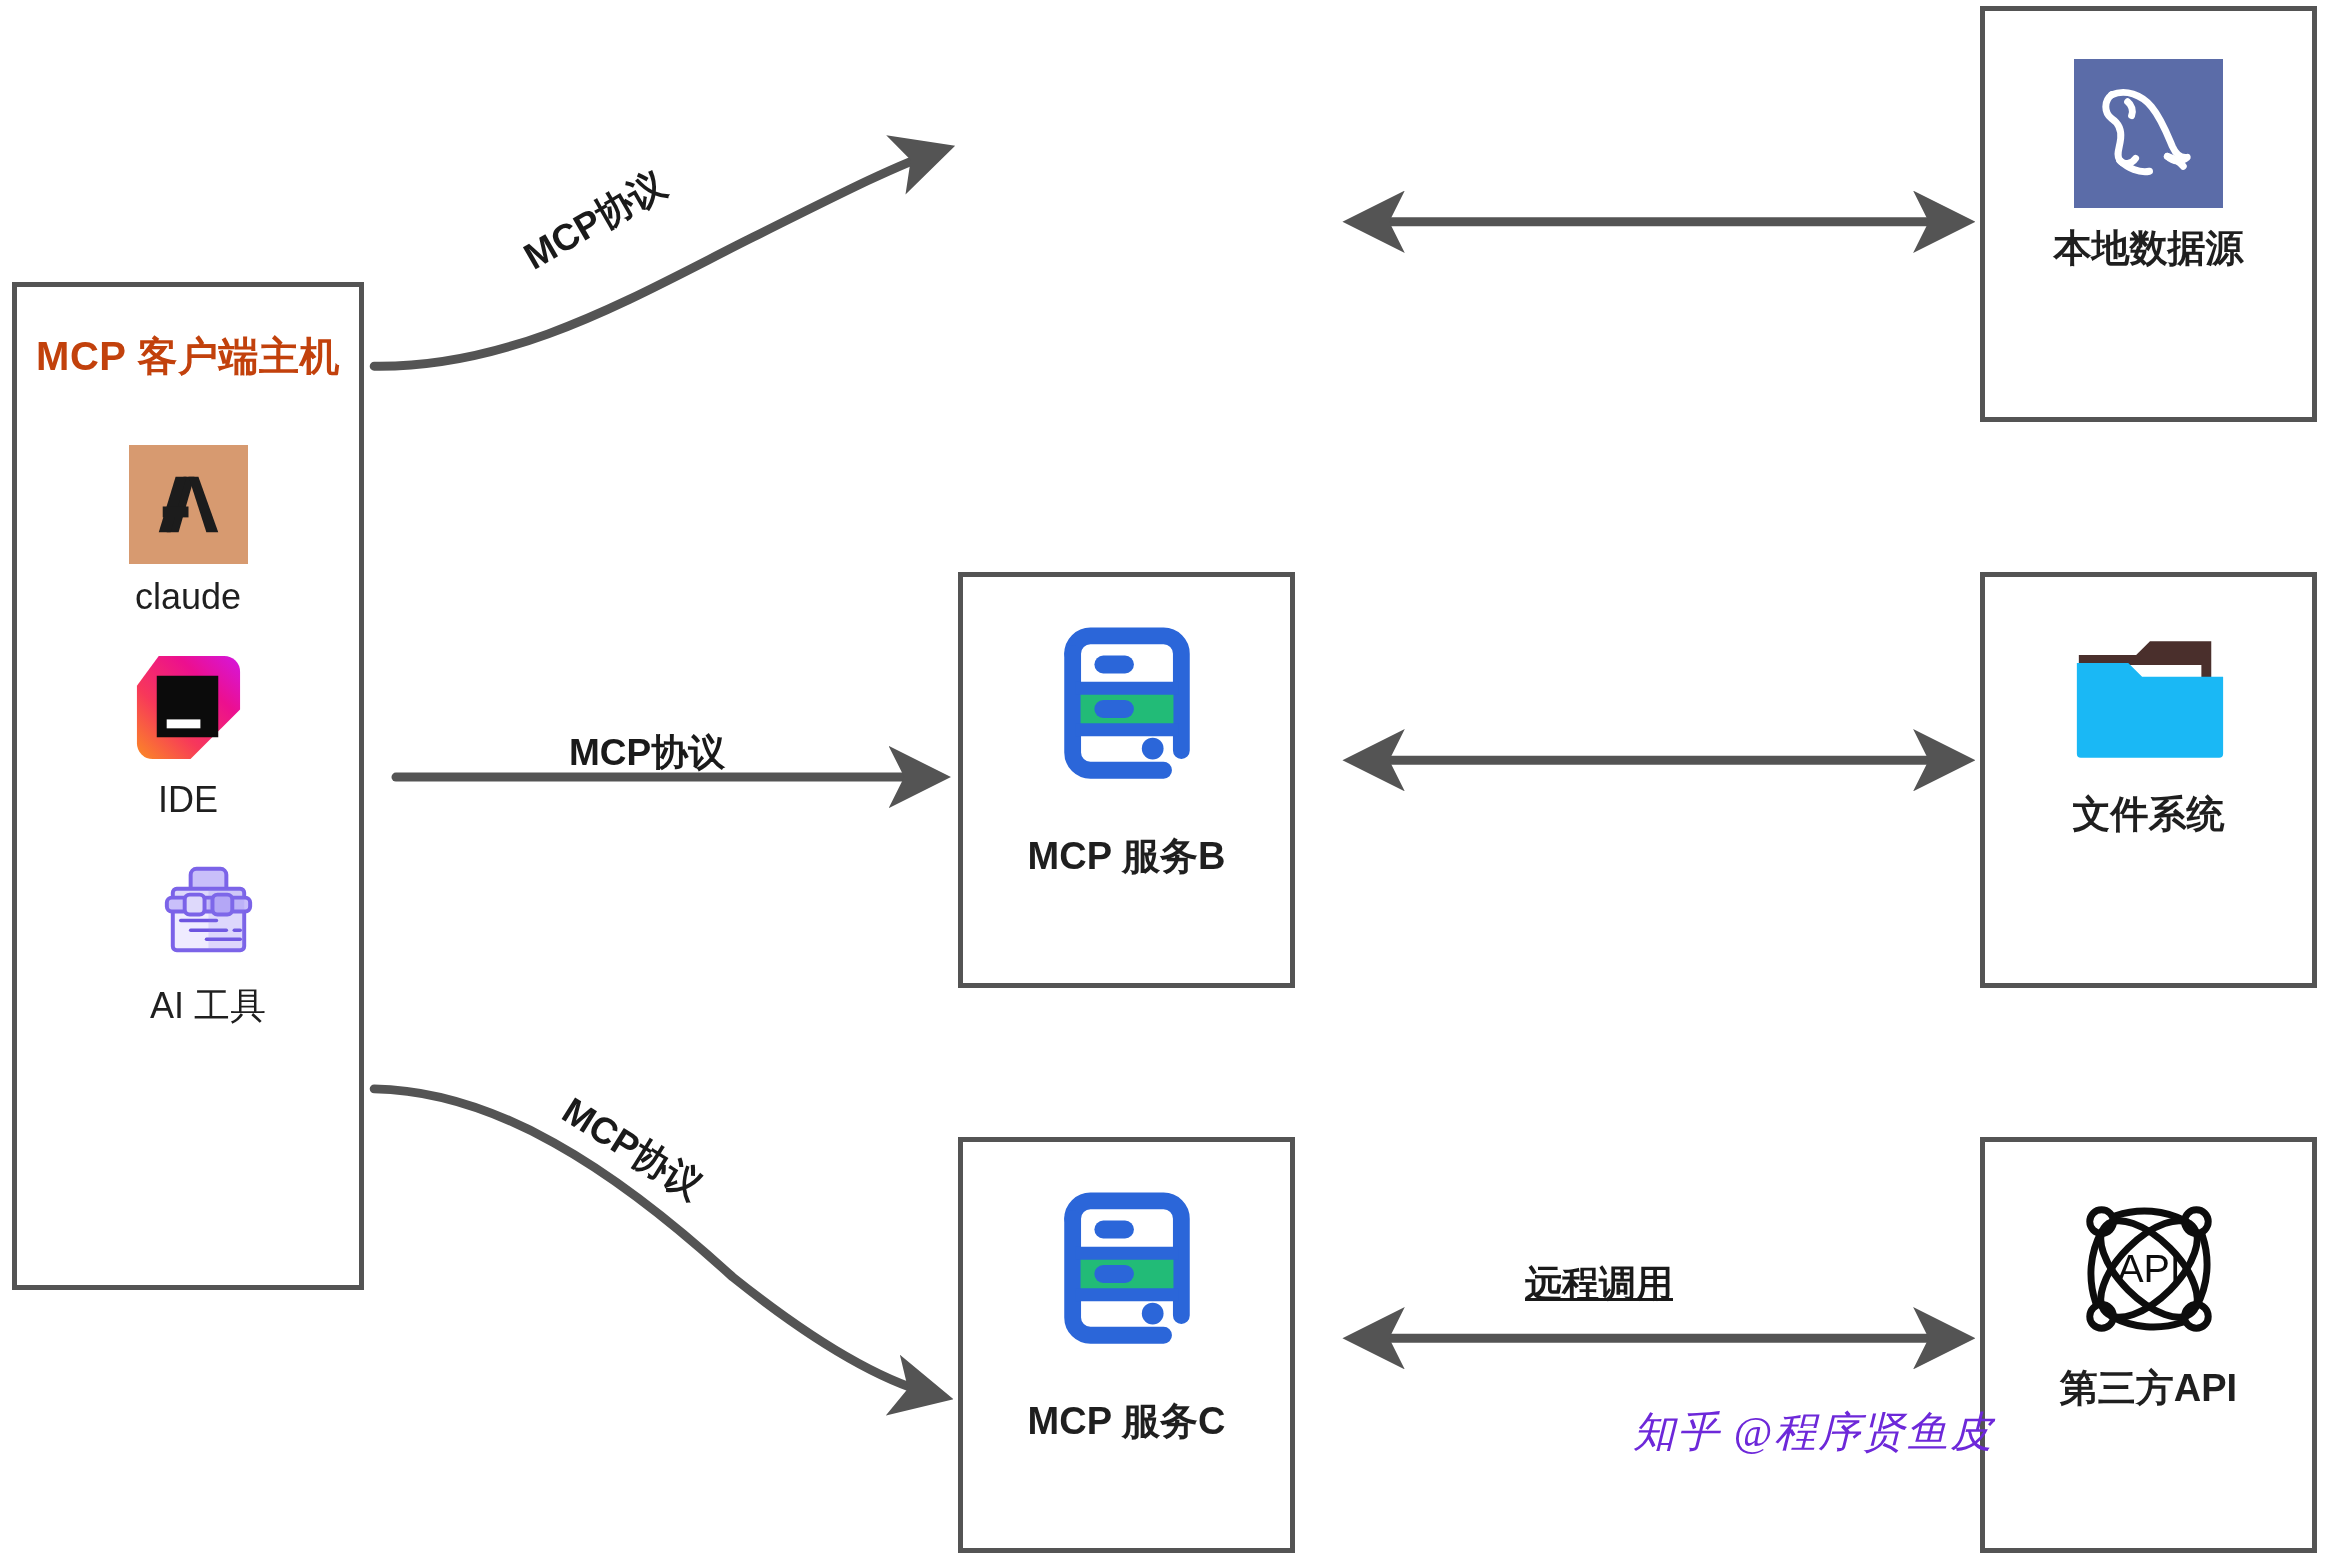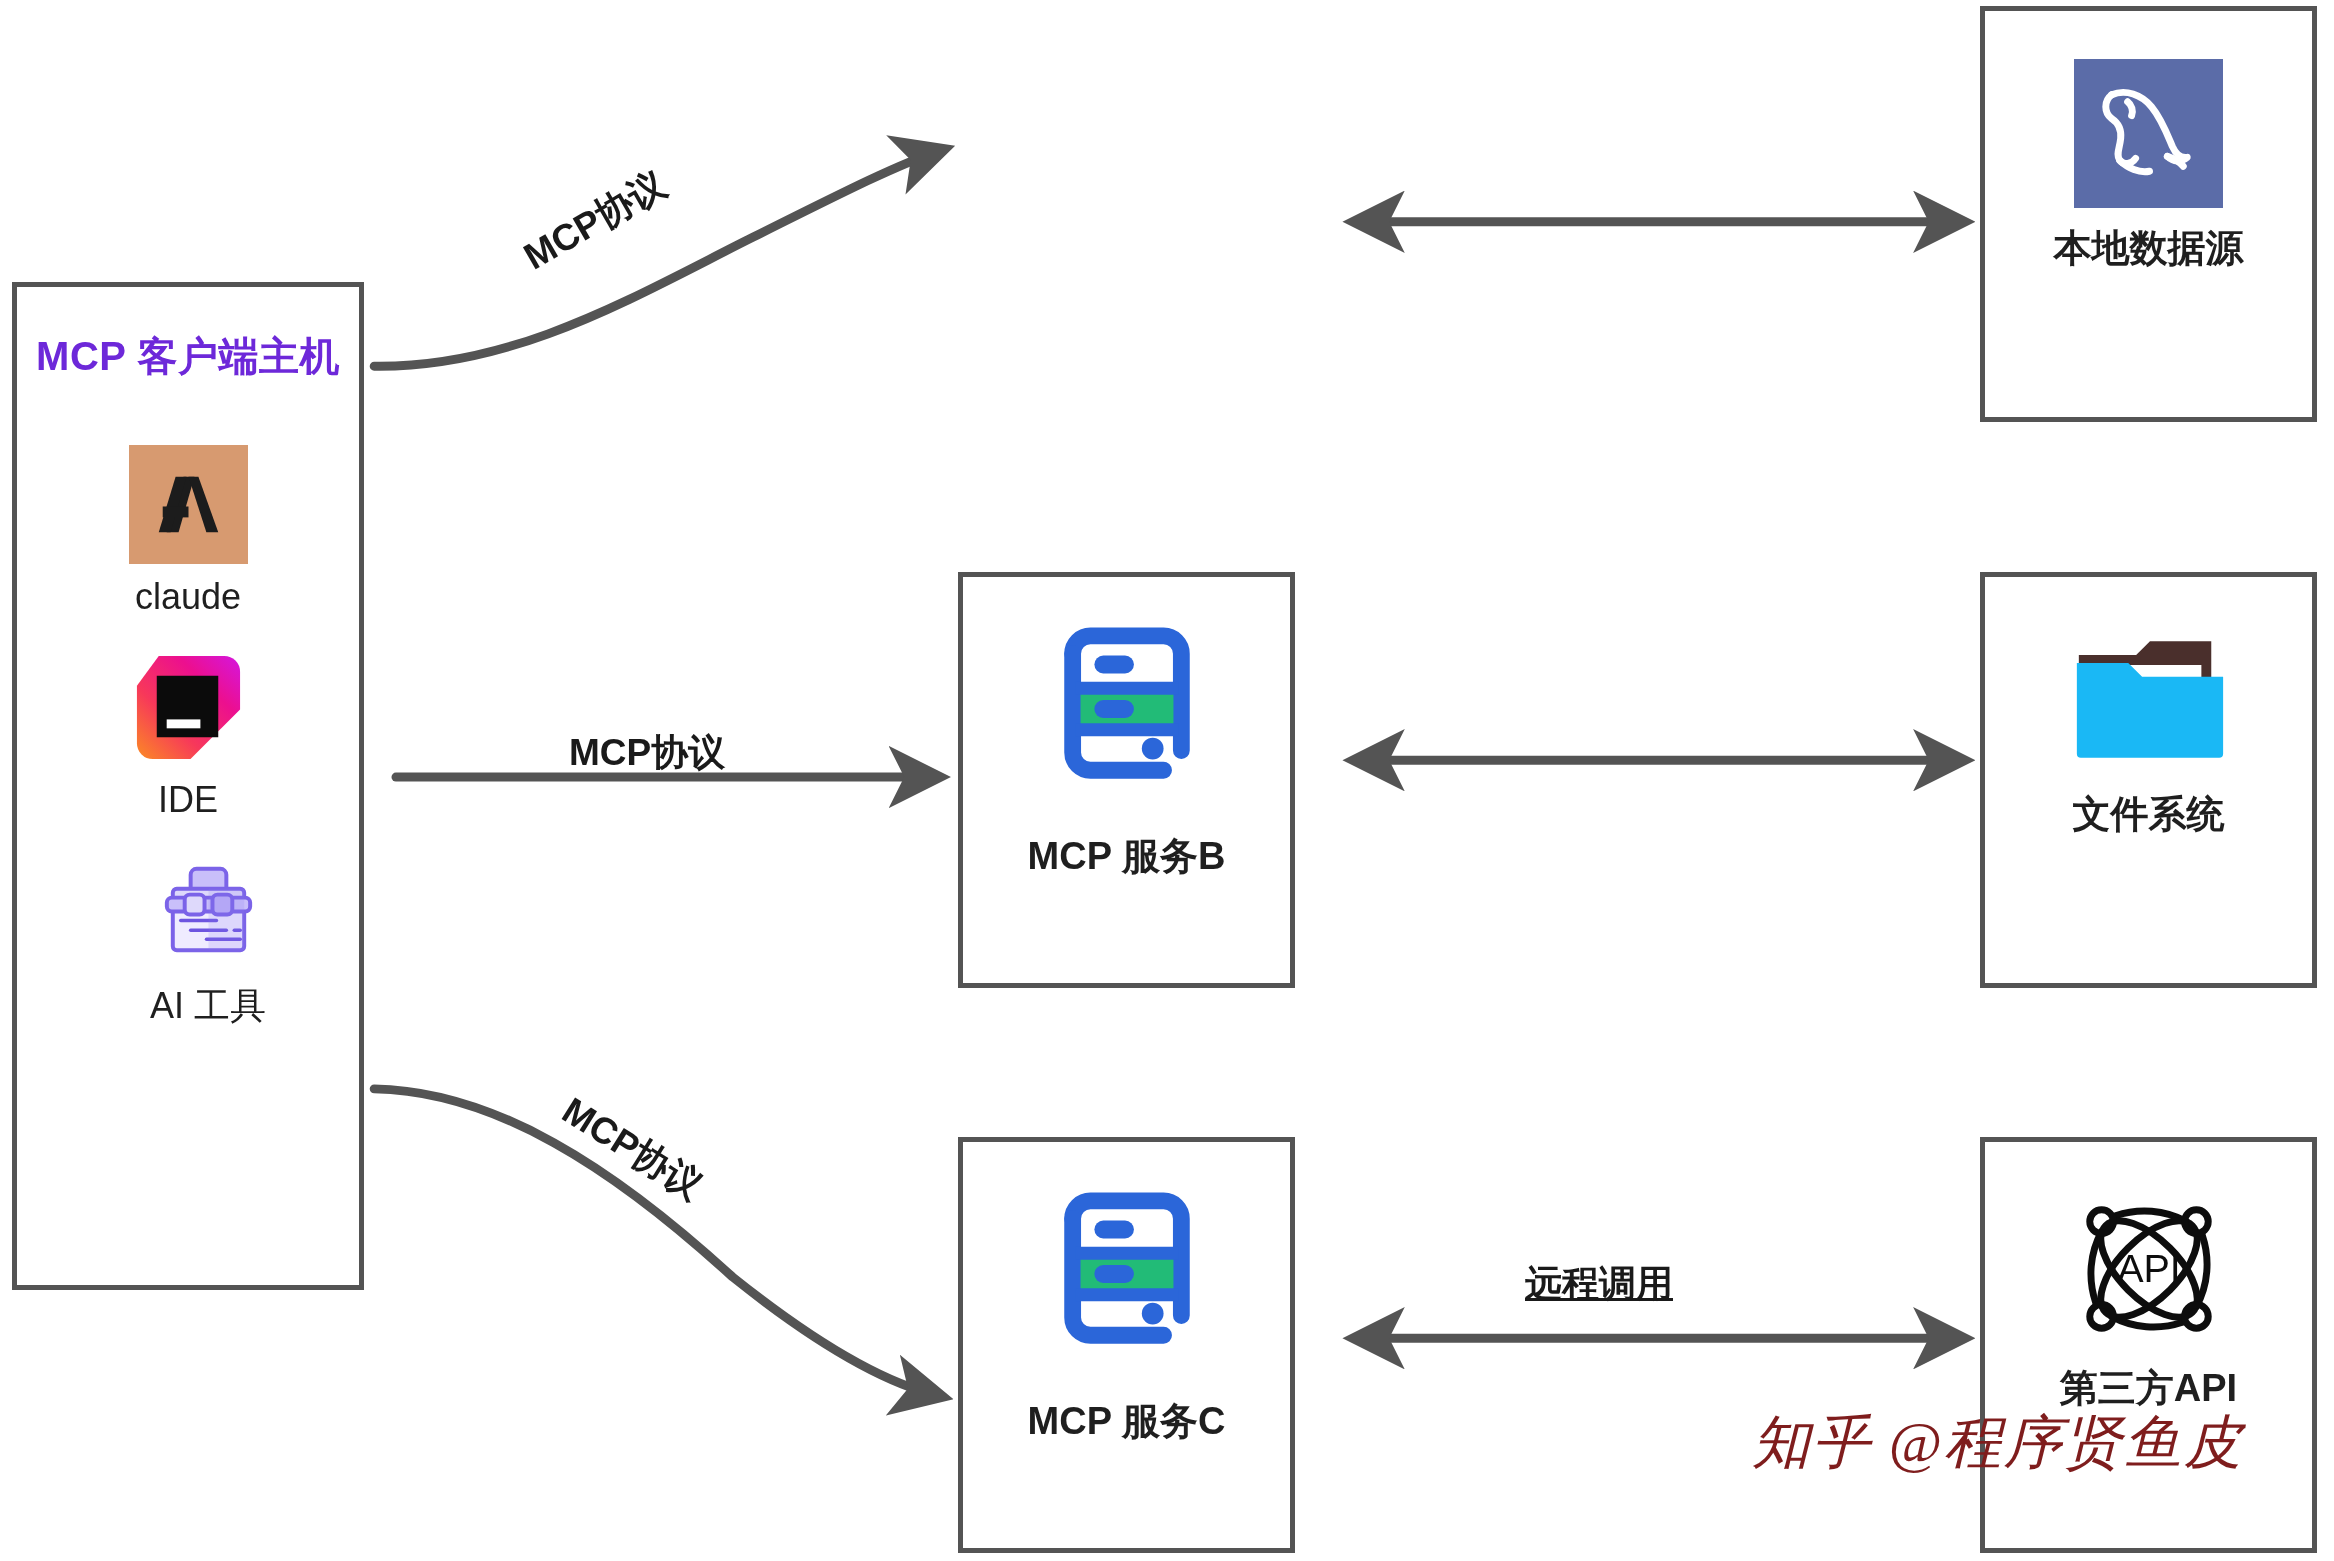--- a/index.html
+++ b/index.html
@@ -30,21 +30,21 @@
     height: 1008px;
   }
   .host-title {
     position: absolute;
     left: 0;
     top: 42px;
     width: 100%;
     text-align: center;
     font-size: 40px;
     font-weight: bold;
-    color: #6d28d9;
+    color: #c2410c;
     letter-spacing: 0.5px;
   }
   .host-item {
     position: absolute;
     left: 0;
     width: 100%;
     text-align: center;
   }
   .host-item .lbl {
     display: block;
@@ -129,24 +129,24 @@
   .lbl-remote {
     left: 1525px;
     top: 1259px;
     font-weight: bold;
     text-decoration: underline;
   }
 
   
   .watermark {
     position: absolute;
-    left: 1752px;
+    left: 1633px;
     top: 1404px;
-    font-size: 58px;
-    color: #7f1d1d;
+    font-size: 42px;
+    color: #6d28d9;
     white-space: nowrap;
     font-family: "Liberation Serif", "DejaVu Serif", serif;
     font-style: italic;
     letter-spacing: 2px;
   }
 </style>
 </head>
 <body>
 
 <div id="canvas">

